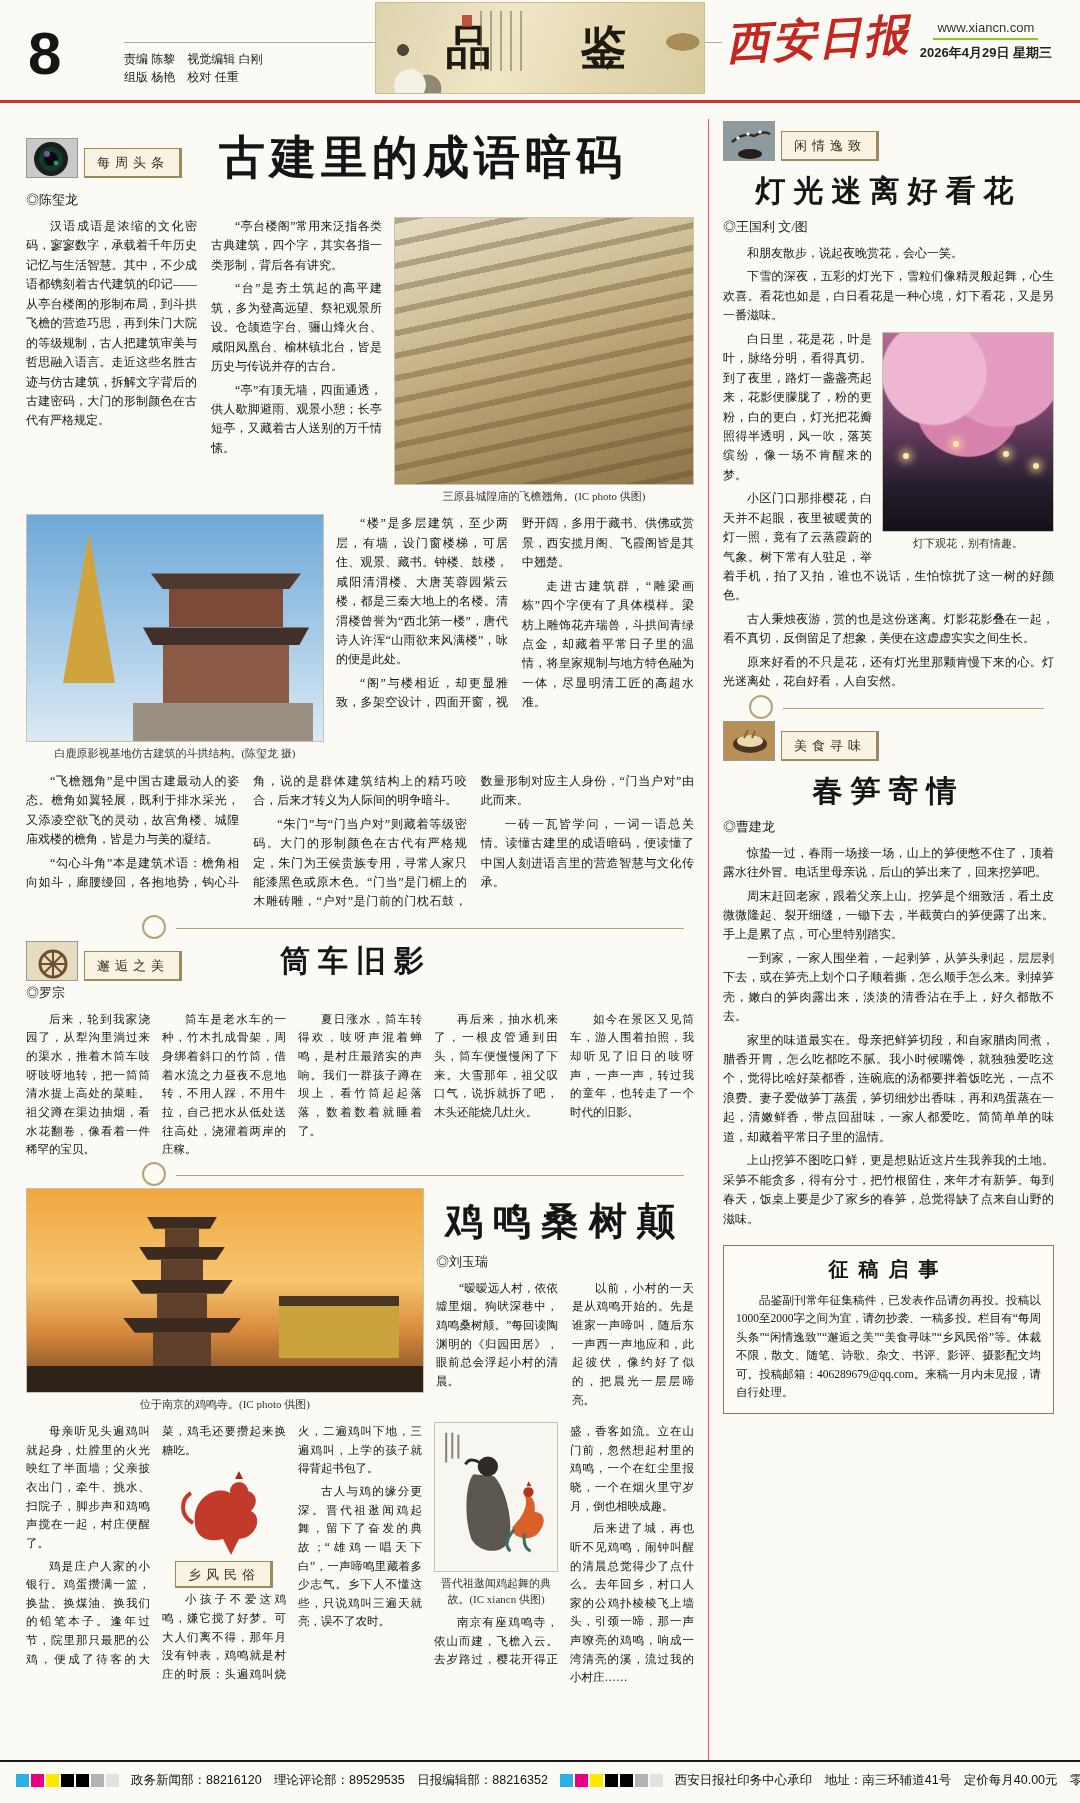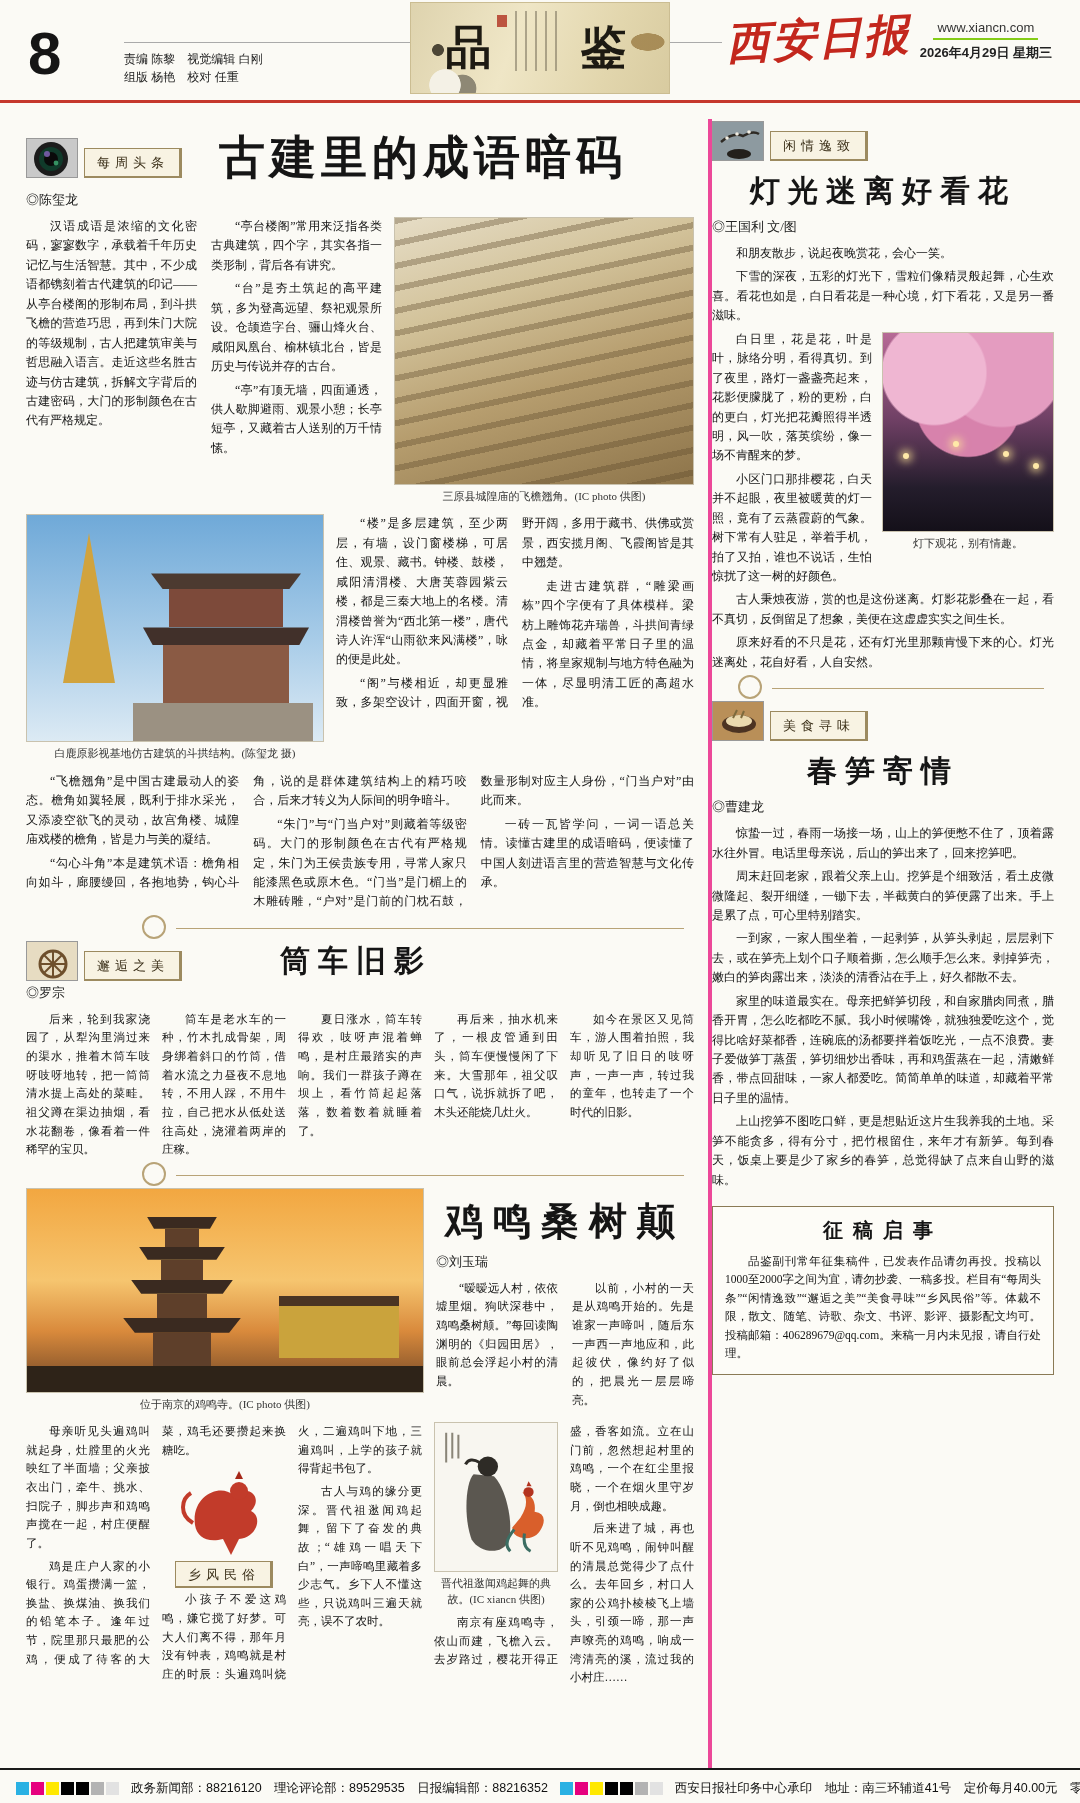--- a/index.html
+++ b/index.html
@@ -3,21 +3,21 @@
 <meta charset="utf-8">
 <style>
   * { box-sizing: border-box; }
   body { margin:0; background:#e9e7e0; font-family:"Liberation Serif", serif; color:#151515; }
   .page { width:1080px; min-height:1803px; margin:0 auto; background:#fbfaf5; display:flex; flex-direction:column; }
 
   
   .header { position:relative; height:100px; padding:10px 28px 0 28px; font-family:"Liberation Sans", sans-serif; }
   .page-num { font-size:60px; font-weight:bold; line-height:1; margin-top:14px; float:left; }
   .header-mid { margin-left:96px; margin-right:330px; border-top:1px solid #aaa; margin-top:32px; padding-top:7px; font-size:12px; line-height:1.5; color:#222; }
-  .banner { position:absolute; left:50%; transform:translateX(-50%); top:2px; width:260px; height:92px;
+  .banner { position:absolute; left:50%; transform:translateX(-50%); top:2px; width:330px; height:92px;
             background:linear-gradient(110deg,#ded3ae,#efe6c6 40%,#e2d6ad 75%,#d8cba0); border:1px solid #cbbd92;
             display:flex; align-items:center; justify-content:center; overflow:hidden; }
   .banner-title { font-size:46px; letter-spacing:38px; padding-left:30px; color:#1d1a12; font-weight:bold; }
   .banner-art-left { position:absolute; left:6px; bottom:-6px; width:70px; height:70px;
             background:radial-gradient(circle at 40% 80%, #f4f1e6 22%, transparent 23%),
                        radial-gradient(circle at 65% 85%, #8e8875 18%, transparent 19%),
                        radial-gradient(circle at 30% 30%, #4c4636 8%, transparent 9%); }
   .banner-art-right { position:absolute; right:2px; top:24px; width:48px; height:30px;
             background:radial-gradient(ellipse at 60% 50%, #9b7c44 40%, transparent 42%); opacity:.8; }
   .banner-seal { position:absolute; left:86px; top:12px; width:10px; height:12px; background:#b43b28; opacity:.85; }
@@ -26,21 +26,21 @@
   .masthead { position:absolute; right:28px; top:10px; display:flex; align-items:center; gap:10px; }
   .masthead-name { font-family:"Liberation Serif", serif; font-style:italic; font-weight:bold; font-size:44px; color:#c3271d; transform:rotate(-3deg); letter-spacing:2px; white-space:nowrap; }
   .masthead-right { text-align:center; }
   .masthead-site { font-size:13px; color:#333; border-bottom:2px solid #84cc16; padding:0 4px 3px; display:inline-block; }
   .masthead-date { font-size:13px; font-weight:bold; color:#222; margin-top:4px; }
   .red-rule { height:3px; background:#c5372c; }
 
   
   .content { display:flex; padding:16px 26px 0 26px; gap:14px; flex:1; }
   .col-main { width:668px;margin-top:8px; }
-  .col-rail { flex:1; border-left:4px solid #ec4899; }
+  .col-rail { flex:1; border-left:1px solid #ec4899; padding-left:14px; }
 
   .t { text-indent:2em; margin:0 0 4px 0; text-align:justify; font-size:12px; line-height:1.62; }
   .small-t { font-size:11.5px; }
 
   .badge { display:inline-flex; align-items:flex-end; gap:6px; }
   .badge-thumb { width:52px; height:40px; border:1px solid #999; background:#777; overflow:hidden; display:block; }
   .badge-thumb svg { display:block; }
   .badge-label { border:1px solid #9c8a5f; border-right-width:3px; border-bottom-width:2px; background:#f8f3e3;
                  font-size:13px; letter-spacing:5px; padding:5px 10px 4px 12px; color:#3a2f18; white-space:nowrap; }
 
@@ -102,21 +102,21 @@
   .rail-head { display:flex; align-items:flex-end; margin:2px 0 8px 0; }
   .rail-title { text-align:center; font-size:30px; font-weight:900; letter-spacing:8px; margin:10px 0 6px 0; }
   .fig-blossom { float:right; width:172px; margin:2px 0 6px 10px; }
   .rail-text .t { font-size:12px; }
 
   .notice { border:1px solid #8a7a55; padding:10px 12px 12px 12px; margin-top:16px; background:#fdfcf7; }
   .notice-title { text-align:center; font-size:20px; font-weight:bold; letter-spacing:10px; margin:0 0 8px 0; }
   .notice-body { font-size:11.5px; text-align:justify; line-height:1.6; margin:0; text-indent:2em; }
 
   
-  .footer { margin-top:auto; border-top:2px solid #1a1a1a; padding:10px 16px 6px 16px; display:flex; align-items:center; gap:12px;
+  .footer { margin-top:auto; border-top:2px solid #1a1a1a; padding:10px 16px 14px 16px; display:flex; align-items:center; gap:12px;
             font-family:"Liberation Sans", sans-serif; font-size:12.5px; color:#111; }
   .cbar { display:flex; gap:2px; }
   .cbar span { width:13px; height:13px; display:block; }
   .c1{background:#2ab1e3}.c2{background:#e6007e}.c3{background:#ffe800}.c4{background:#000}.c5{background:#000}.c6{background:#b3b3b3}.c7{background:#e2e2e2}
   .footer .ftext { white-space:nowrap; }
 </style>
 </head>
 <body>
 
 <div class="page">

